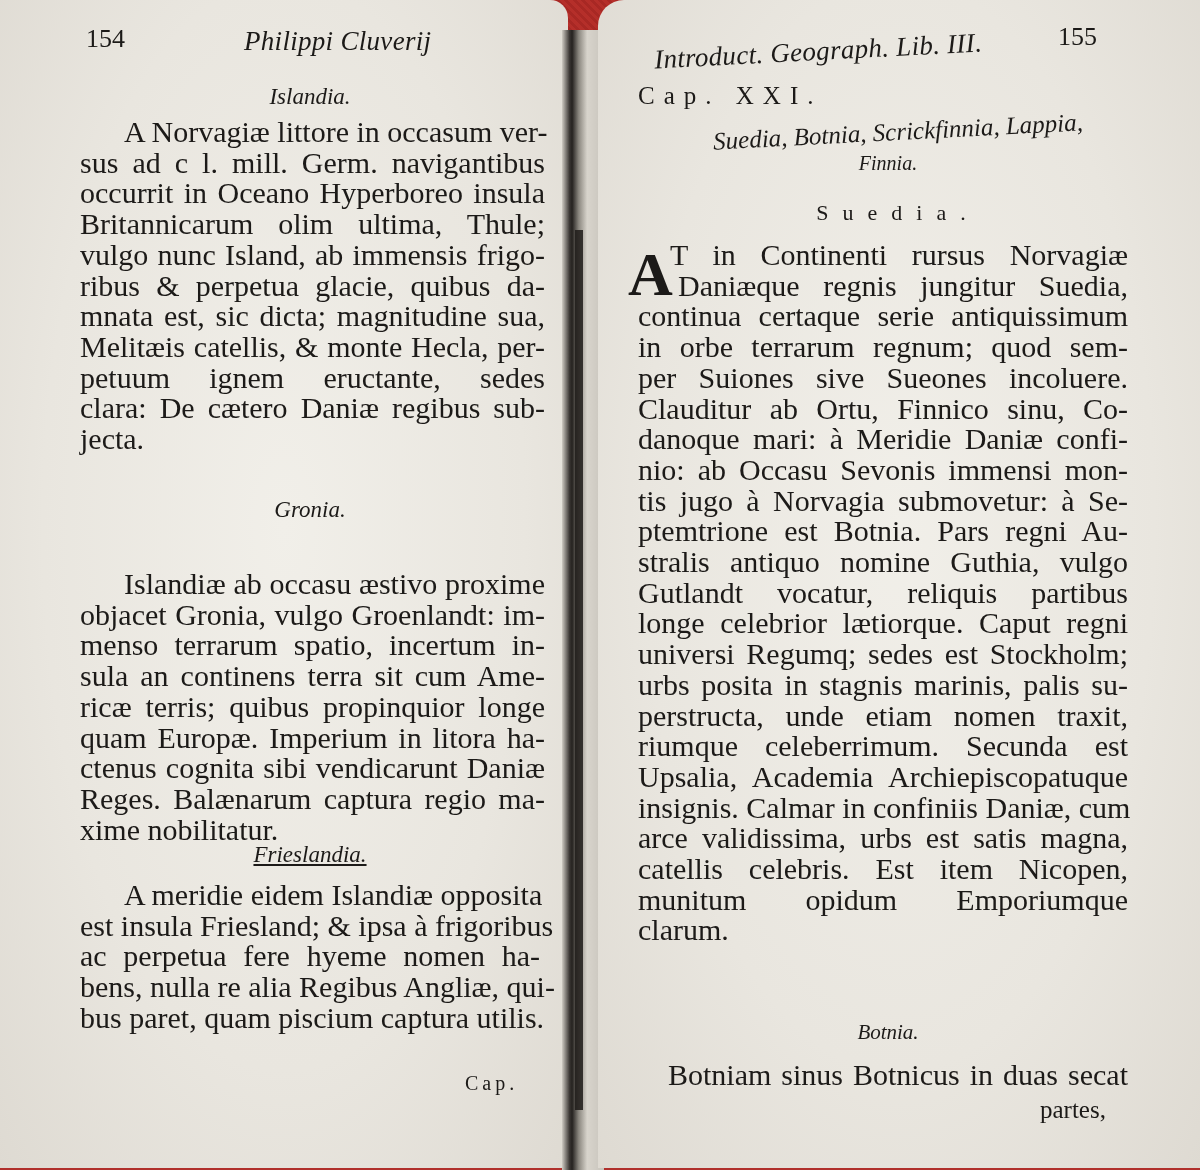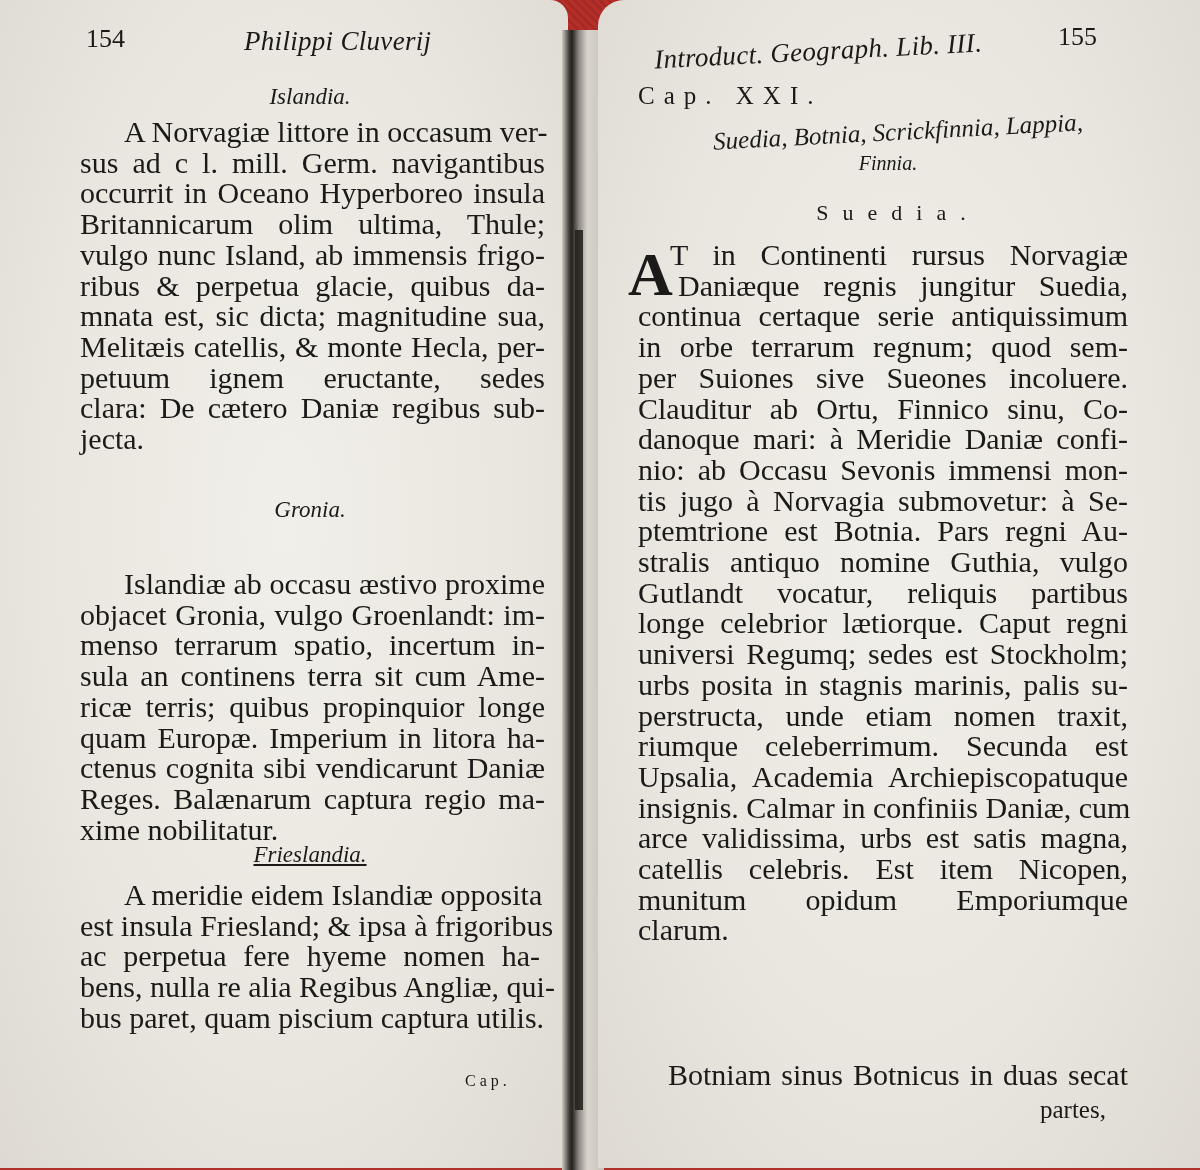--- a/index.html
+++ b/index.html
@@ -40,21 +40,21 @@
     display: block; white-space: nowrap; font-size: 30px; line-height: 30.7px;
     text-align: justify; text-align-last: justify;
   }
   .line.last { text-align-last: left; }
   .line.indent { padding-left: 44px; }
   .chap { position: absolute; font-size: 25px; letter-spacing: 9px; text-align: left; }
   .spaced { position: absolute; font-size: 22px; letter-spacing: 14px; text-align: center; }
   .dropcap {
     position: absolute; font-size: 62px; line-height: 1; font-weight: bold;
   }
-  .catchword { position: absolute; font-size: 16px; letter-spacing: 4px; }
+  .catchword { position: absolute; font-size: 20px; letter-spacing: 4px; }
 </style>
 </head>
 <body>
 
 <div class="cloth"></div>
 
 <div class="page left">
   <div class="folio" style="left:86px; top:24px;">154</div>
   <div class="running-head" style="left:244px; top:26px;">Philippi Cluverij</div>
 
@@ -131,17 +131,18 @@
     <span class="line">perstructa, unde etiam nomen traxit,</span>
     <span class="line">riumque celeberrimum. Secunda est</span>
     <span class="line">Upsalia, Academia Archiepiscopatuque</span>
     <span class="line">insignis. Calmar in confiniis Daniæ, cum</span>
     <span class="line">arce validissima, urbs est satis magna,</span>
     <span class="line">catellis celebris. Est item Nicopen,</span>
     <span class="line">munitum opidum Emporiumque</span>
     <span class="line last">clarum.</span>
   </div>
 
+  <div class="caption" style="left:40px; width:500px; top:1020px; font-size:21px;">Botnia.</div>
   <div class="text-block" style="left:70px; top:1060px; width:460px;">
     <span class="line">Botniam sinus Botnicus in duas secat</span>
   </div>
   <div class="catchword" style="left:442px; top:1096px; font-size:25px; letter-spacing:0;">partes,</div>
 </div>
 
 </body></html>

